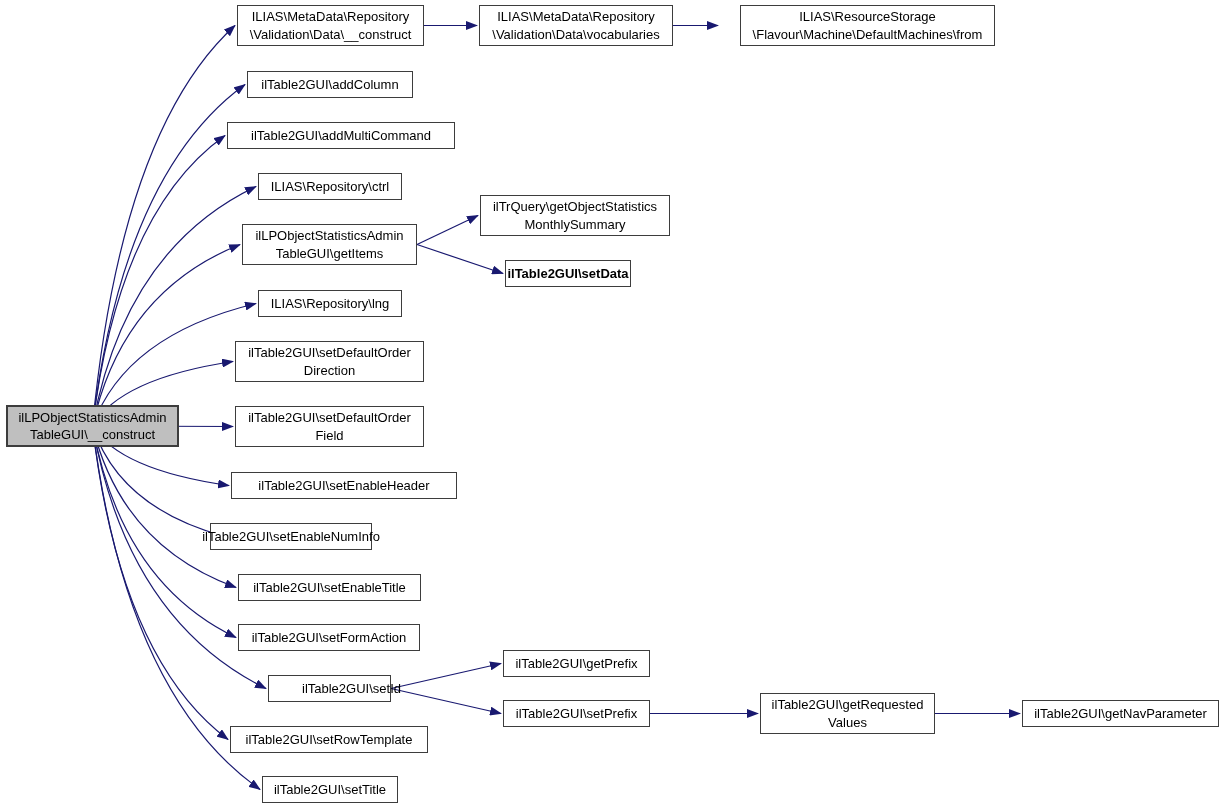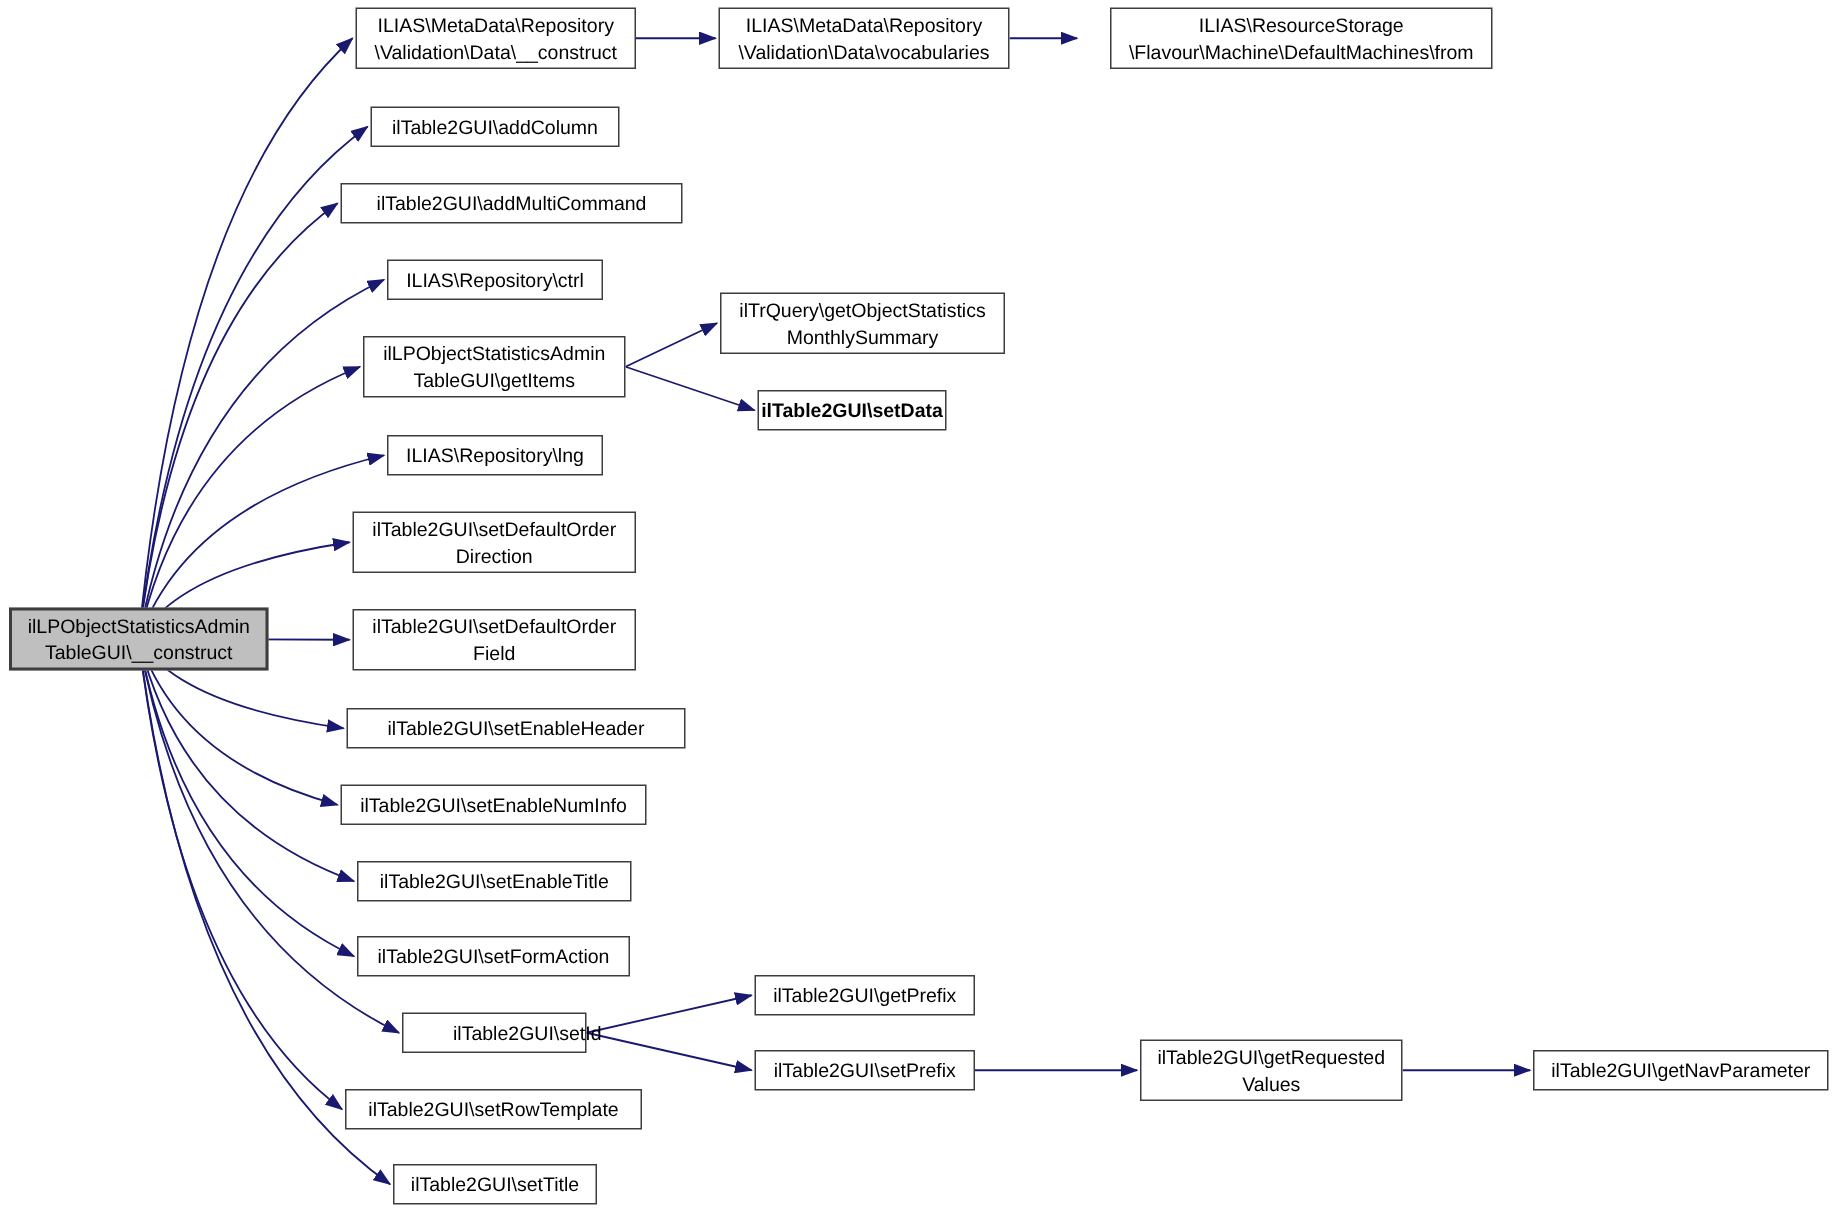--- a/index.html
+++ b/index.html
@@ -119,21 +119,21 @@
         <div class="nline">ilTable2GUI\setDefaultOrder</div>
         <div class="nline">Direction</div>
       </div>
       <div class="node" style="left: 235px; top: 406px; width: 189px; height: 41px;">
         <div class="nline">ilTable2GUI\setDefaultOrder</div>
         <div class="nline">Field</div>
       </div>
       <div class="node" style="left: 231px; top: 472px; width: 226px; height: 27px;">
         <div class="nline">ilTable2GUI\setEnableHeader</div>
       </div>
-      <div class="node" style="left: 227px; top: 523px; width: 204px; height: 27px;">
+      <div class="node" style="left: 210px; top: 523px; width: 162px; height: 27px;">
         <div class="nline">ilTable2GUI\setEnableNumInfo</div>
       </div>
       <div class="node" style="left: 238px; top: 574px; width: 183px; height: 27px;">
         <div class="nline">ilTable2GUI\setEnableTitle</div>
       </div>
       <div class="node" style="left: 238px; top: 624px; width: 182px; height: 27px;">
         <div class="nline">ilTable2GUI\setFormAction</div>
       </div>
       <div class="node" style="left: 268px; top: 675px; width: 123px; height: 27px; padding-left: 44px;">
         <div class="nline">ilTable2GUI\setId</div>

